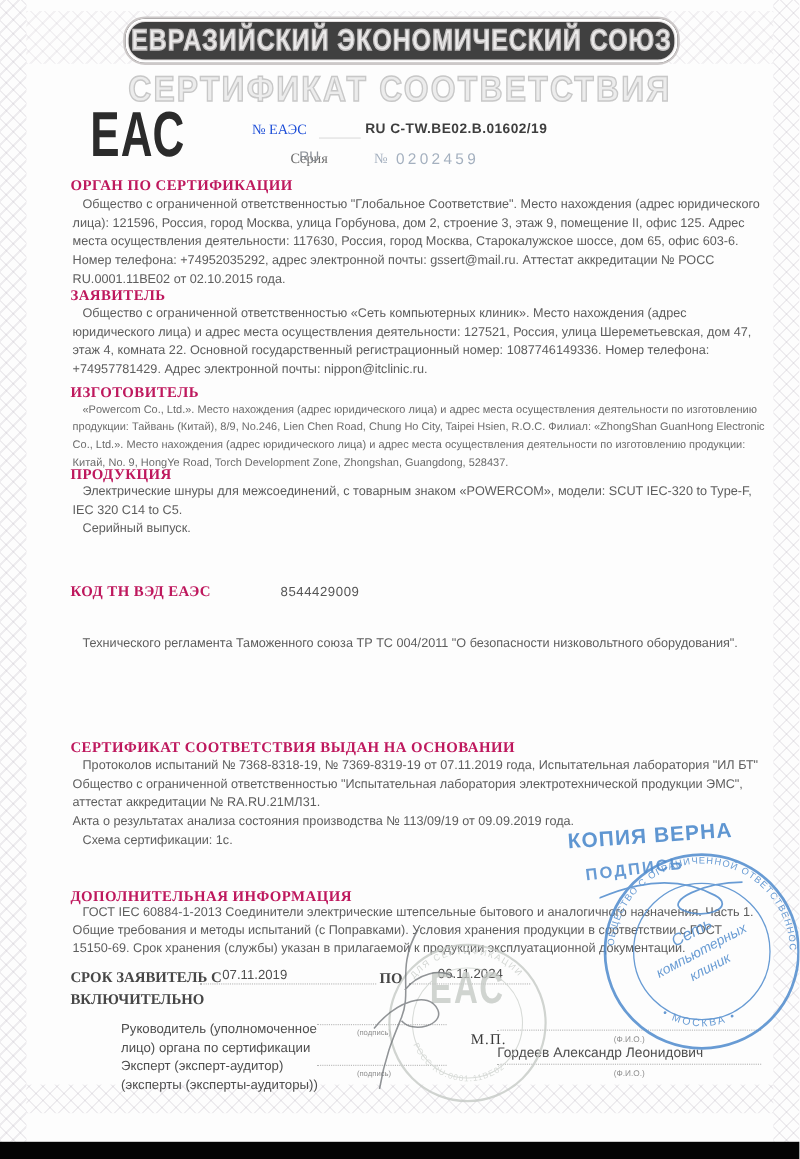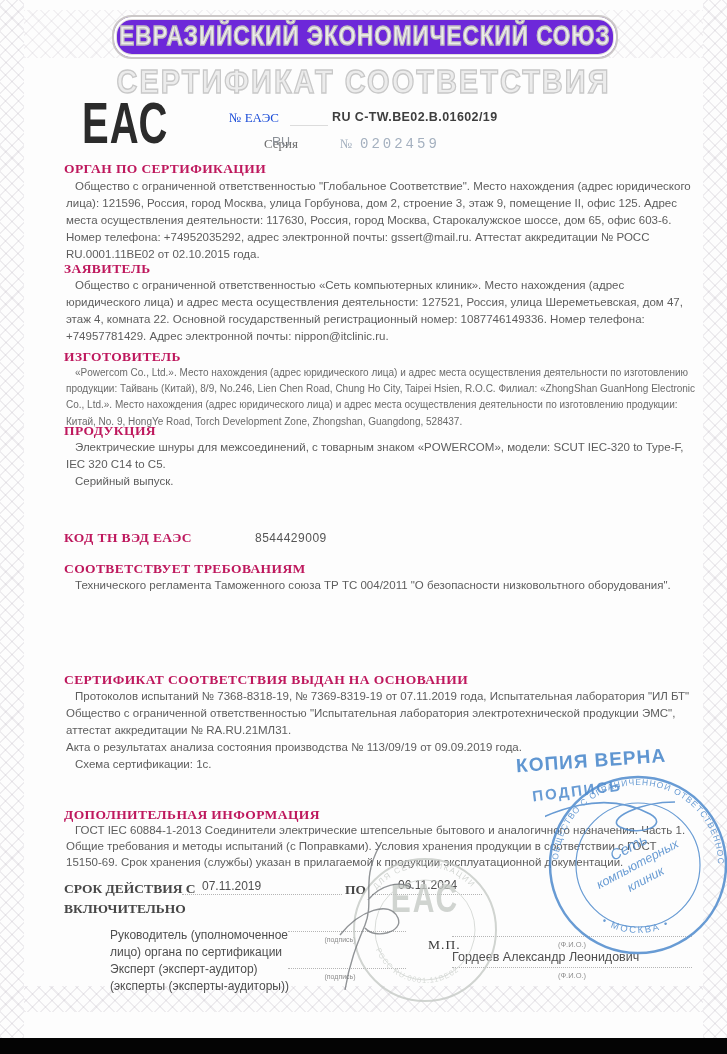--- a/index.html
+++ b/index.html
@@ -10,38 +10,38 @@
     background:
       repeating-linear-gradient(45deg, rgba(185,178,190,.22) 0 1.5px, transparent 1.5px 9px),
       repeating-linear-gradient(-45deg, rgba(185,178,190,.22) 0 1.5px, transparent 1.5px 9px);}
   .edge-left{left:0;top:0;bottom:16px;width:24px;}
   .edge-right{right:0;top:0;bottom:16px;width:24px;}
   .edge-top{left:24px;right:24px;top:10px;height:48px;opacity:.7;}
   .edge-bottom{left:24px;right:24px;top:986px;height:26px;}
   
   .banner{position:absolute;left:112px;top:15px;width:502px;height:40px;border:2px solid #ccc8c8;
           border-radius:20px;box-shadow:inset 0 0 0 2px #ffffff, inset 0 0 0 3px #e2dede;
-          display:flex;align-items:center;justify-content:center;background:#6d28d9;z-index:2;}
+          display:flex;align-items:center;justify-content:center;background:#404040;z-index:2;}
   .banner-text{font-weight:bold;font-size:22.5px;letter-spacing:1px;white-space:nowrap;
           color:#ecebeb;-webkit-text-stroke:1.1px #c2bfbf;transform:scaleY(1.2);}
   .doc-title{position:absolute;left:0;top:66px;width:100%;text-align:center;font-weight:bold;
           font-size:29px;letter-spacing:2px;color:#ececec;-webkit-text-stroke:1.2px #c8c8c8;
           transform:scaleY(1.12);}
   .eac-logo{position:absolute;left:82px;top:94px;font-weight:800;font-size:40px;line-height:1;
           color:#2b2b2b;letter-spacing:1px;transform:scaleY(1.45);transform-origin:top left;
           font-family:"Liberation Sans",sans-serif;}
   .numrow{position:absolute;top:110px;left:0;width:100%;font-size:13px;}
   .numrow .lbl{position:absolute;left:229px;font-family:"Liberation Serif",serif;color:#1d4ed8;}
   .numrow .gapline{position:absolute;left:290px;top:15px;width:38px;border-bottom:1px solid #dcdcdc;}
   .numrow .val{position:absolute;left:332px;top:0;font-weight:bold;color:#3e3e3e;font-size:12.5px;letter-spacing:.4px;}
   .serrow{position:absolute;top:136px;left:0;width:100%;font-size:13px;}
   .serrow .lbl{position:absolute;left:228px;font-family:"Liberation Serif",serif;color:#6e6e6e;margin-left:36px;}
   .serrow .ru{position:absolute;left:272px;top:-1px;color:#8a8f96;font-size:12.5px;}
   .serrow .no{position:absolute;left:340px;top:0;font-family:"Liberation Serif",serif;color:#a4b0bf;}
-  .serrow .digits{position:absolute;left:360px;top:0;font-family:Liberation Mono, monospace;
+  .serrow .digits{position:absolute;left:360px;top:0;font-family:Liberation Sans, sans-serif;
           color:#a4b0bf;font-size:14px;letter-spacing:3px;}
   
   .h{position:absolute;left:64px;font-family:"Liberation Serif",serif;font-weight:bold;
      font-size:13.5px;color:#be185d;letter-spacing:.4px;white-space:nowrap;}
   .b{position:absolute;left:66px;width:628px;font-size:11.5px;line-height:1.48;color:#5d5d5d;text-indent:9px;}
   .b.small{font-size:10px;line-height:1.62;color:#6b6b6b;width:640px;}
   .line{position:absolute;left:66px;width:628px;font-size:11.5px;line-height:1.48;color:#5d5d5d;}
   .indent{text-indent:9px;}
   .tnved-val{position:absolute;left:255px;top:531px;font-size:12px;color:#555;letter-spacing:.5px;}
   
@@ -100,32 +100,31 @@
   <div class="h" style="top:349px">ИЗГОТОВИТЕЛЬ</div>
   <div class="b small" style="top:365px">«Powercom Co., Ltd.». Место нахождения (адрес юридического лица) и адрес места осуществления деятельности по изготовлению продукции: Тайвань (Китай), 8/9, No.246, Lien Chen Road, Chung Ho City, Taipei Hsien, R.O.C. Филиал: «ZhongShan GuanHong Electronic Co., Ltd.». Место нахождения (адрес юридического лица) и адрес места осуществления деятельности по изготовлению продукции: Китай, No. 9, HongYe Road, Torch Development Zone, Zhongshan, Guangdong, 528437.</div>
 
   <div class="h" style="top:423px">ПРОДУКЦИЯ</div>
   <div class="b" style="top:439px">Электрические шнуры для межсоединений, с товарным знаком «POWERCOM», модели: SCUT IEC-320 to Type-F, IEC 320 C14 to C5.</div>
   <div class="line indent" style="top:473px">Серийный выпуск.</div>
 
   <div class="h" style="top:530px">КОД ТН ВЭД ЕАЭС</div>
   <div class="tnved-val">8544429009</div>
 
-  <div class="h" style="top:561px">СООТВЕТСТВУЕТ ТРЕБОВАНИЯМ</div>
   <div class="b" style="top:577px">Технического регламента Таможенного союза ТР ТС 004/2011 "О безопасности низковольтного оборудования".</div>
 
   <div class="h" style="top:672px">СЕРТИФИКАТ СООТВЕТСТВИЯ  ВЫДАН НА ОСНОВАНИИ</div>
   <div class="line indent" style="top:688px">Протоколов испытаний № 7368-8318-19, № 7369-8319-19 от 07.11.2019 года, Испытательная лаборатория "ИЛ БТ" Общество с ограниченной ответственностью "Испытательная лаборатория электротехнической продукции ЭМС", аттестат аккредитации № RA.RU.21МЛ31.</div>
   <div class="line" style="top:739px">Акта о результатах анализа состояния производства № 113/09/19 от 09.09.2019 года.</div>
   <div class="line indent" style="top:756px">Схема сертификации: 1с.</div>
 
   <div class="h" style="top:807px">ДОПОЛНИТЕЛЬНАЯ ИНФОРМАЦИЯ</div>
   <div class="b" style="top:822px;line-height:1.4">ГОСТ IEC 60884-1-2013 Соединители электрические штепсельные бытового и аналогичного назначения. Часть 1. Общие требования и методы испытаний (с Поправками). Условия хранения продукции в соответствии с ГОСТ 15150-69. Срок хранения (службы) указан в прилагаемой к продукции эксплуатационной документации.</div>
 
-  <div class="vlabel" style="left:64px;top:881px">СРОК ДЕЙСТВИЯ С</div>
+  <div class="vlabel" style="left:64px;top:881px">СРОК ЗАЯВИТЕЛЬ С</div>
   <div class="dotline" style="left:182px;top:894px;width:160px"></div>
   <div class="vdate" style="left:202px;top:879px">07.11.2019</div>
   <div class="vlabel" style="left:345px;top:882px">ПО</div>
   <div class="dotline" style="left:372px;top:894px;width:110px"></div>
   <div class="vdate" style="left:398px;top:878px">06.11.2024</div>
   <div class="vlabel" style="left:64px;top:901px">ВКЛЮЧИТЕЛЬНО</div>
 
   <div class="siglabel" style="top:927px">Руководитель (уполномоченное
 лицо) органа по сертификации</div>
   <div class="dotline" style="left:288px;top:931px;width:118px"></div>

